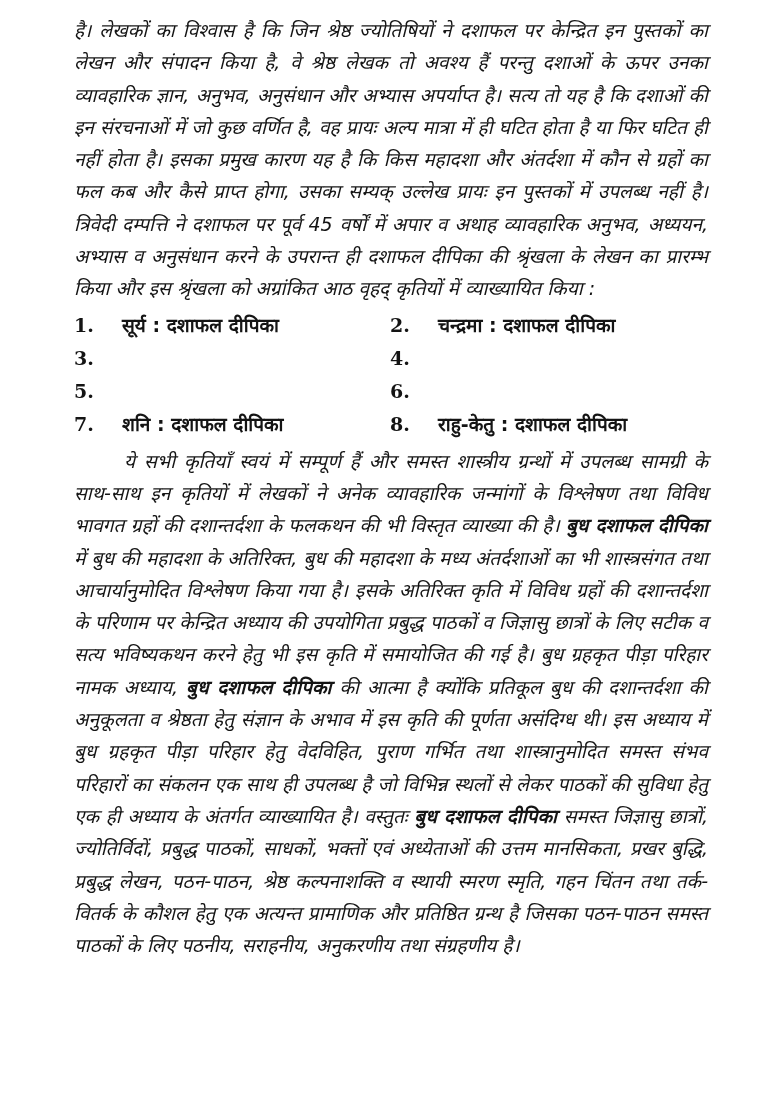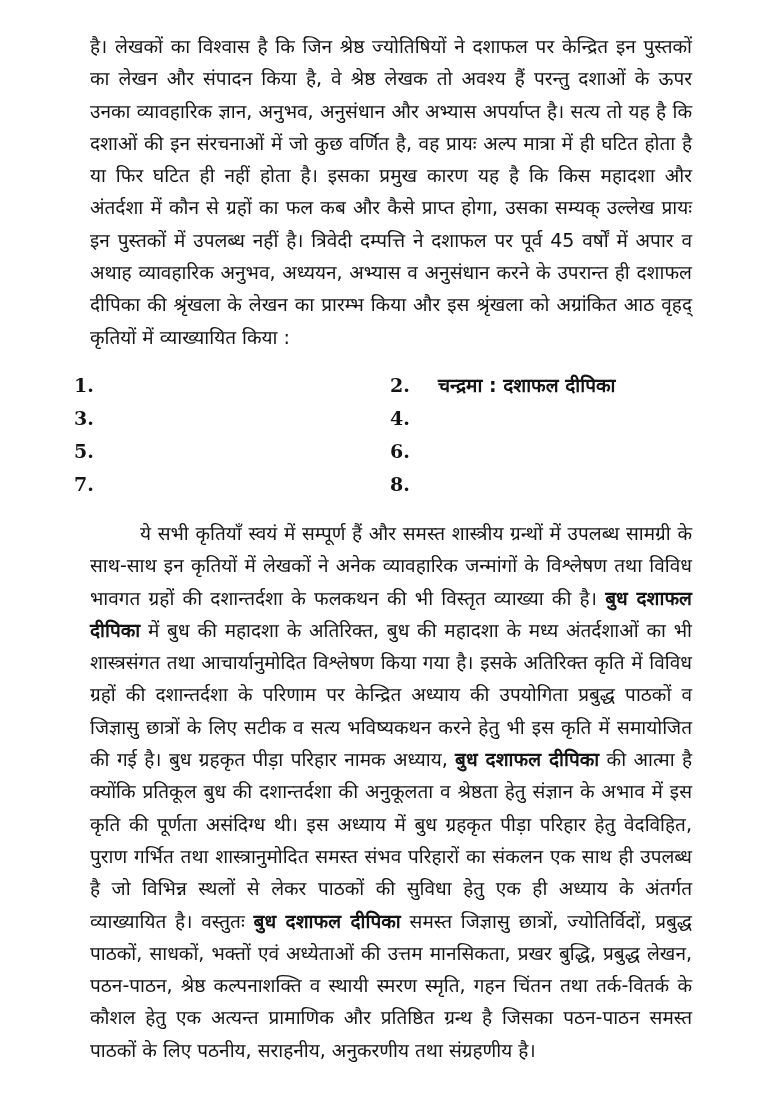--- a/index.html
+++ b/index.html
@@ -3,21 +3,21 @@
 <meta charset="utf-8">
 <style>
   html, body { margin: 0; padding: 0; background: #ffffff; }
   body { width: 780px; height: 1108px; overflow: hidden; position: relative; }
   .page {
     position: absolute; left: 74px; top: 14px; width: 634px;
     font-family: "DejaVu Sans", "Liberation Sans", sans-serif;
     font-size: 19px; line-height: 32.3px; color: #141414;
     text-align: justify;
   }
-  .page p { margin: 16px; }
+  .page p { margin: 0; font-style: italic; }
   .para1 { text-align-last: left; }
   .list {
     display: grid; grid-template-columns: 316px 318px;
     margin: 4px 0 4px 0; row-gap: 0;
     font-family: "DejaVu Sans", sans-serif; font-weight: bold;
     font-size: 19px; line-height: 33px;
   }
   .list-item { display: flex; }
   .num { width: 48px; font-family: "DejaVu Serif", serif; font-weight: bold; }
   .para2 { text-indent: 50px; text-align-last: left; }
@@ -25,39 +25,42 @@
 </style>
 </head>
 <body>
 
 <div class="page">
   <p class="para1">है। लेखकों का विश्वास है कि जिन श्रेष्ठ ज्योतिषियों ने दशाफल पर केन्द्रित इन पुस्तकों का लेखन और संपादन किया है, वे श्रेष्ठ लेखक तो अवश्य हैं परन्तु दशाओं के ऊपर उनका व्यावहारिक ज्ञान, अनुभव, अनुसंधान और अभ्यास अपर्याप्त है। सत्य तो यह है कि दशाओं की इन संरचनाओं में जो कुछ वर्णित है, वह प्रायः अल्प मात्रा में ही घटित होता है या फिर घटित ही नहीं होता है। इसका प्रमुख कारण यह है कि किस महादशा और अंतर्दशा में कौन से ग्रहों का फल कब और कैसे प्राप्त होगा, उसका सम्यक् उल्लेख प्रायः इन पुस्तकों में उपलब्ध नहीं है। त्रिवेदी दम्पत्ति ने दशाफल पर पूर्व 45 वर्षों में अपार व अथाह व्यावहारिक अनुभव, अध्ययन, अभ्यास व अनुसंधान करने के उपरान्त ही दशाफल दीपिका की श्रृंखला के लेखन का प्रारम्भ किया और इस श्रृंखला को अग्रांकित आठ वृहद् कृतियों में व्याख्यायित किया :</p>
 
   <div class="list">
     <div class="list-item">
         <span class="num">1.</span>
+        <span>सूर्य : दशाफल दीपिका</span>
       </div>
     <div class="list-item">
         <span class="num">2.</span>
         <span>चन्द्रमा : दशाफल दीपिका</span>
       </div>
     <div class="list-item">
         <span class="num">3.</span>
       </div>
     <div class="list-item">
         <span class="num">4.</span>
       </div>
     <div class="list-item">
         <span class="num">5.</span>
       </div>
     <div class="list-item">
         <span class="num">6.</span>
       </div>
     <div class="list-item">
         <span class="num">7.</span>
+        <span>शनि : दशाफल दीपिका</span>
       </div>
     <div class="list-item">
         <span class="num">8.</span>
+        <span>राहु-केतु : दशाफल दीपिका</span>
       </div>
   </div>
 
   <p class="para2"><span>ये सभी कृतियाँ स्वयं में सम्पूर्ण हैं और समस्त शास्त्रीय ग्रन्थों में उपलब्ध सामग्री के साथ-साथ इन कृतियों में लेखकों ने अनेक व्यावहारिक जन्मांगों के विश्लेषण तथा विविध भावगत ग्रहों की दशान्तर्दशा के फलकथन की भी विस्तृत व्याख्या की है। </span><b class="book">बुध दशाफल दीपिका</b><span> में बुध की महादशा के अतिरिक्त, बुध की महादशा के मध्य अंतर्दशाओं का भी शास्त्रसंगत तथा आचार्यानुमोदित विश्लेषण किया गया है। इसके अतिरिक्त कृति में विविध ग्रहों की दशान्तर्दशा के परिणाम पर केन्द्रित अध्याय की उपयोगिता प्रबुद्ध पाठकों व जिज्ञासु छात्रों के लिए सटीक व सत्य भविष्यकथन करने हेतु भी इस कृति में समायोजित की गई है। बुध ग्रहकृत पीड़ा परिहार नामक अध्याय, </span><b class="book">बुध दशाफल दीपिका</b><span> की आत्मा है क्योंकि प्रतिकूल बुध की दशान्तर्दशा की अनुकूलता व श्रेष्ठता हेतु संज्ञान के अभाव में इस कृति की पूर्णता असंदिग्ध थी। इस अध्याय में बुध ग्रहकृत पीड़ा परिहार हेतु वेदविहित, पुराण गर्भित तथा शास्त्रानुमोदित समस्त संभव परिहारों का संकलन एक साथ ही उपलब्ध है जो विभिन्न स्थलों से लेकर पाठकों की सुविधा हेतु एक ही अध्याय के अंतर्गत व्याख्यायित है। वस्तुतः </span><b class="book">बुध दशाफल दीपिका</b><span> समस्त जिज्ञासु छात्रों, ज्योतिर्विदों, प्रबुद्ध पाठकों, साधकों, भक्तों एवं अध्येताओं की उत्तम मानसिकता, प्रखर बुद्धि, प्रबुद्ध लेखन, पठन-पाठन, श्रेष्ठ कल्पनाशक्ति व स्थायी स्मरण स्मृति, गहन चिंतन तथा तर्क-वितर्क के कौशल हेतु एक अत्यन्त प्रामाणिक और प्रतिष्ठित ग्रन्थ है जिसका पठन-पाठन समस्त पाठकों के लिए पठनीय, सराहनीय, अनुकरणीय तथा संग्रहणीय है।</span></p>
 </div>
 
 </body></html>

